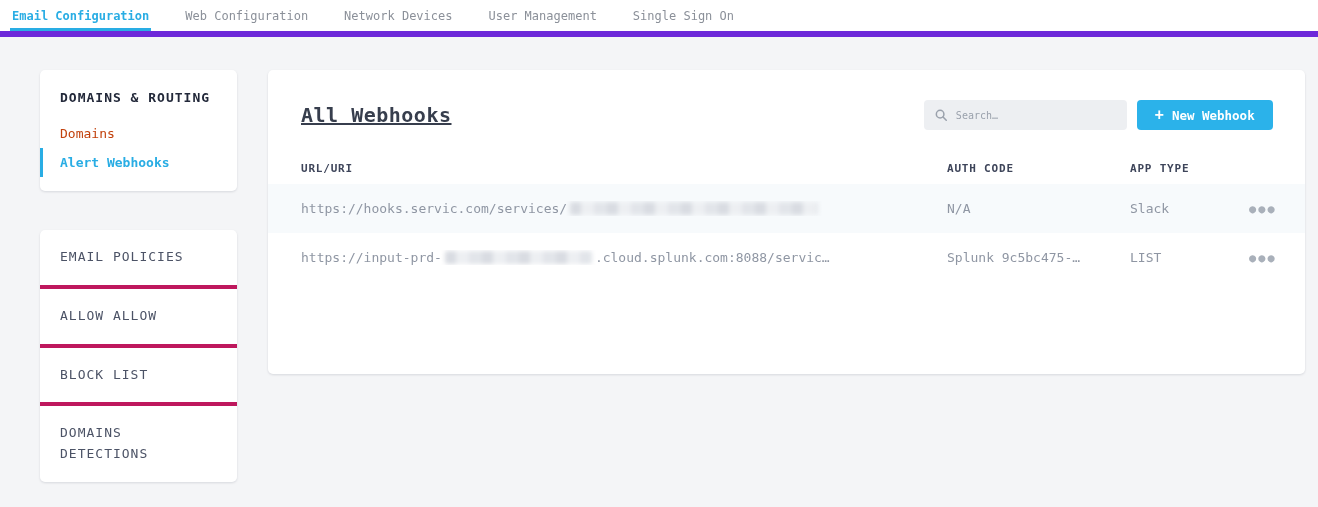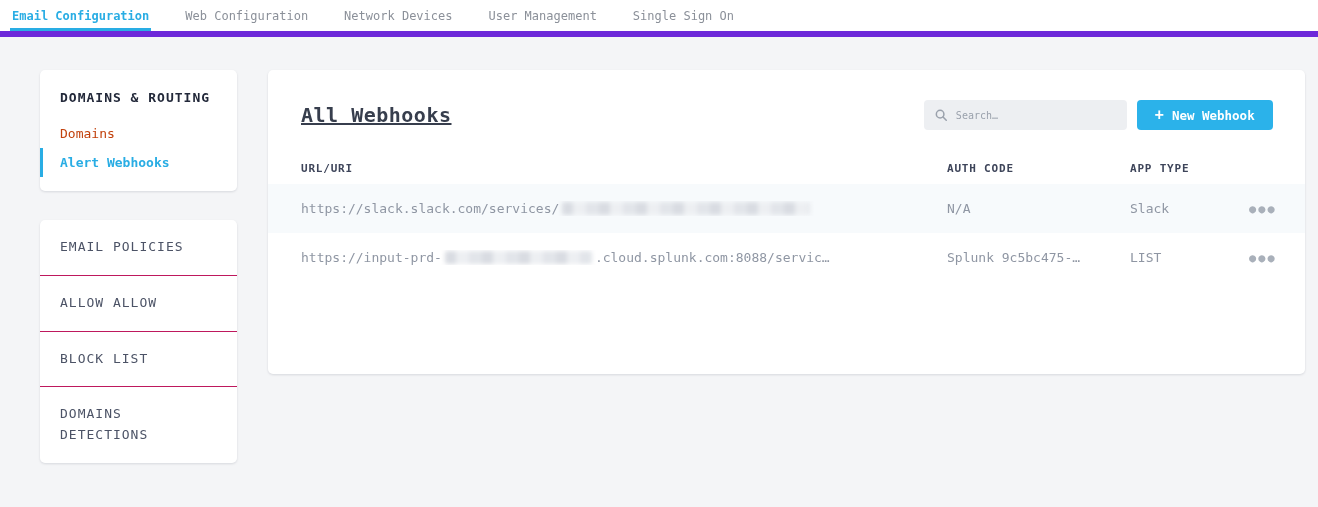--- a/index.html
+++ b/index.html
@@ -19,41 +19,41 @@
   }
   .tab{
     display:flex;align-items:center;font-size:12px;color:#8b9099;
     padding:0 2px;margin-right:32px;cursor:pointer;
     border-bottom:3px solid transparent;border-top:3px solid transparent;
     white-space:nowrap;
   }
   .tab.active{color:var(--accent);font-weight:700;border-bottom-color:var(--accent);}
   
   .content{display:flex;align-items:flex-start;padding:33px 35px 0 40px;gap:31px;}
-  .sidebar{width:197px;flex-shrink:0;display:flex;flex-direction:column;gap:29px;}
+  .sidebar{width:197px;flex-shrink:0;display:flex;flex-direction:column;gap:39px;}
   .card{
     background:#ffffff;border-radius:5px;
     box-shadow:0 1px 3px rgba(20,30,50,.08),0 1px 2px rgba(20,30,50,.05);
   }
   
   .routing-card{padding:20px 0 14px;}
   .routing-title{
     font-size:13px;font-weight:700;color:#23293a;letter-spacing:1px;
     padding:0 20px;margin-bottom:14px;white-space:nowrap;
   }
   .nav-item{
     font-size:13px;color:#c2410c;padding:7px 17px;cursor:pointer;
     border-left:3px solid transparent;white-space:nowrap;
   }
   .nav-item.active{color:var(--accent);border-left-color:var(--accent);font-weight:700;}
   
   .section-card{display:flex;flex-direction:column;}
   .section-item{
     font-size:13px;color:#4c5366;letter-spacing:1px;line-height:1.6;
-    padding:17px 20px;border-bottom:1px solid #be185d;cursor:pointer;
+    padding:17px 20px;border-bottom:4px solid #be185d;cursor:pointer;
   }
   .section-item:last-child{border-bottom:none;}
   
   .main-card{flex:1;height:304px;display:flex;flex-direction:column;}
   .main-header{
     display:flex;align-items:center;justify-content:space-between;
     padding:30px 32px 0 33px;
   }
   .main-title{font-size:20px;font-weight:700;color:#373e4d;letter-spacing:.5px;text-decoration:underline;}
   .header-actions{display:flex;align-items:center;gap:10px;}
@@ -150,21 +150,21 @@
     <div class="tbl">
       <div class="tbl-row tbl-head">
         <div class="col-label">URL/URI</div>
         <div class="col-label">AUTH CODE</div>
         <div class="col-label">APP TYPE</div>
         <div></div>
       </div>
 
       <div class="tbl-row data-row striped">
         <div class="url-cell">
-          <span>https://slack.slack.com/services/</span>
+          <span>https://hooks.servic.com/services/</span>
           <span class="redact r0"></span>
           <span></span>
         </div>
         <div>N/A</div>
         <div>Slack</div>
         <button class="dots-btn">●●●</button>
       </div>
 
       <div class="tbl-row data-row">
         <div class="url-cell">

